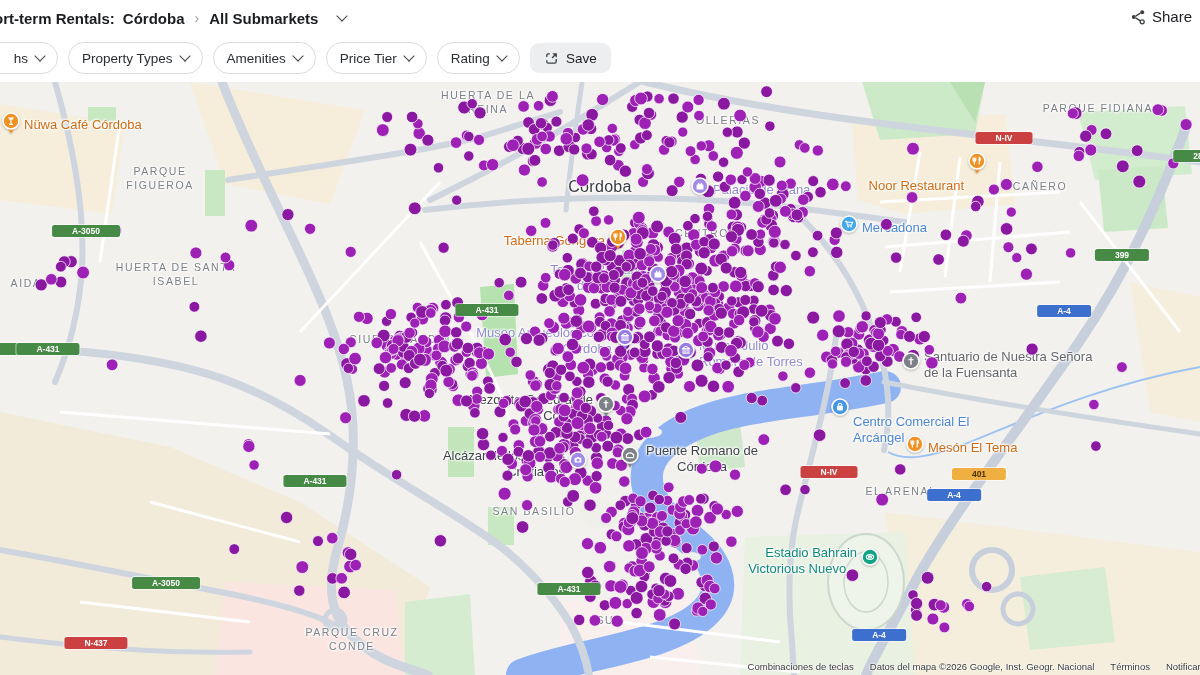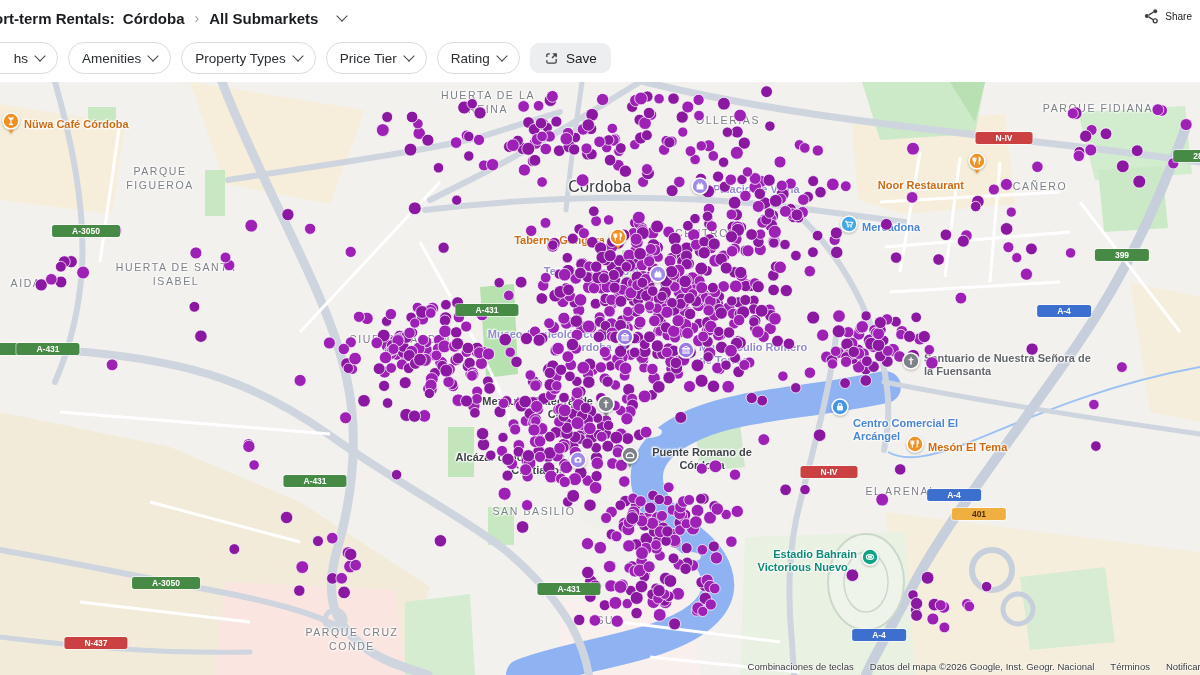--- a/index.html
+++ b/index.html
@@ -7,50 +7,50 @@
   #app{position:relative;width:1200px;height:675px;}
   
   .topbar{position:absolute;top:0;left:0;right:0;height:36px;display:flex;align-items:center;}
   .breadcrumb{display:flex;align-items:center;gap:8px;margin-left:-6px;font-size:15px;
     font-weight:700;color:#1b1d20;white-space:nowrap;}
   .crumb-sep{color:#9aa0a6;font-weight:400;font-size:14px;padding:0 2px;}
   .crumb-drop{display:flex;align-items:center;gap:20px;cursor:pointer;}
   .chev{width:7px;height:7px;border-right:1.6px solid #444;border-bottom:1.6px solid #444;
     transform:rotate(45deg);margin-top:-4px;flex:0 0 auto;}
   .share-btn{position:absolute;right:8px;top:8px;display:flex;align-items:center;gap:6px;
-    font-size:10px;color:#202124;cursor:pointer;}
+    font-size:15px;color:#202124;cursor:pointer;}
   
   .filterbar{position:absolute;top:42px;left:0;right:0;height:32px;display:flex;gap:10px;align-items:center;}
   .chip{display:flex;align-items:center;gap:8px;height:30px;padding:0 13px;border:1px solid #dadce0;
     border-radius:17px;background:#fff;font-size:13.5px;color:#2b2e32;cursor:pointer;white-space:nowrap;}
   .chip-partial{margin-left:-66px;width:96px;justify-content:flex-end;}
   .save-btn{display:flex;align-items:center;gap:7px;height:30px;padding:0 14px;border-radius:9px;
     background:#eceef0;font-size:13.5px;color:#202124;cursor:pointer;border:none;}
   
   #map{position:absolute;top:82px;left:0;width:1200px;height:593px;background:#f3f1ee;overflow:hidden;}
   #basemap,#dots{position:absolute;top:0;left:0;pointer-events:none;}
   #basemap{z-index:1;}
   #label-layer{position:absolute;inset:0;z-index:2;}
   #dots{z-index:3;}
   #icon-layer{position:absolute;inset:0;z-index:4;}
   .city-label{position:absolute;transform:translate(-50%,-50%);font-size:16px;color:#383b40;
     letter-spacing:.3px;text-shadow:0 0 3px #fff,0 0 3px #fff,1px 1px 2px #fff,-1px -1px 2px #fff;}
   .district{position:absolute;transform:translate(-50%,-50%);font-size:10.5px;font-weight:500;
     color:#7c8187;letter-spacing:1.6px;text-align:center;line-height:1.35;
     text-shadow:0 0 3px #fff,0 0 3px #fff,1px 1px 2px #fff,-1px -1px 2px #fff;}
-  .poi-label{position:absolute;font-size:11px;font-weight:700;line-height:1.2;
+  .poi-label{position:absolute;font-size:13px;font-weight:400;line-height:1.2;
     text-shadow:0 0 3px #fff,0 0 3px #fff,1px 1px 2px #fff,-1px -1px 2px #fff;}
   .poi-icon{position:absolute;transform:translate(-50%,-50%);cursor:pointer;
     filter:drop-shadow(0 1px 1px rgba(0,0,0,.25));}
   .shield{position:absolute;transform:translate(-50%,-50%);font-size:8.5px;font-weight:700;
     padding:1px 20px;border-radius:2.5px;color:#fff;box-shadow:0 0 0 1px rgba(255,255,255,.55);white-space:nowrap;}
   .shield.green{background:#468a46;}
   .shield.red{background:#cb4040;}
   .shield.blue{background:#3d6fce;}
-  .shield.yellow{background:#efb041;color:#4a3200;margin-top:40px;}
+  .shield.yellow{background:#efb041;color:#4a3200;}
   .attribution{position:absolute;right:-14px;bottom:3px;z-index:6;display:flex;gap:16px;
     font-size:9.5px;color:#3a3a3a;white-space:nowrap;
     text-shadow:0 0 2px #fff,0 0 2px #fff,0 0 2px #fff;}
   .attribution span{cursor:pointer;}
 </style>
 </head>
 <body>
 
 <div id="app">
 
@@ -76,25 +76,25 @@
       <span>Share</span>
     </div>
   </div>
 
   <div class="filterbar">
     <div class="chip chip-partial">
       <span>hs</span>
       <span class="chev"></span>
     </div>
     <div class="chip">
-      <span>Amenities</span>
+      <span>Property Types</span>
       <span class="chev"></span>
     </div>
     <div class="chip">
-      <span>Property Types</span>
+      <span>Amenities</span>
       <span class="chev"></span>
     </div>
     <div class="chip">
       <span>Price Tier</span>
       <span class="chev"></span>
     </div>
     <div class="chip">
       <span>Rating</span>
       <span class="chev"></span>
     </div>

